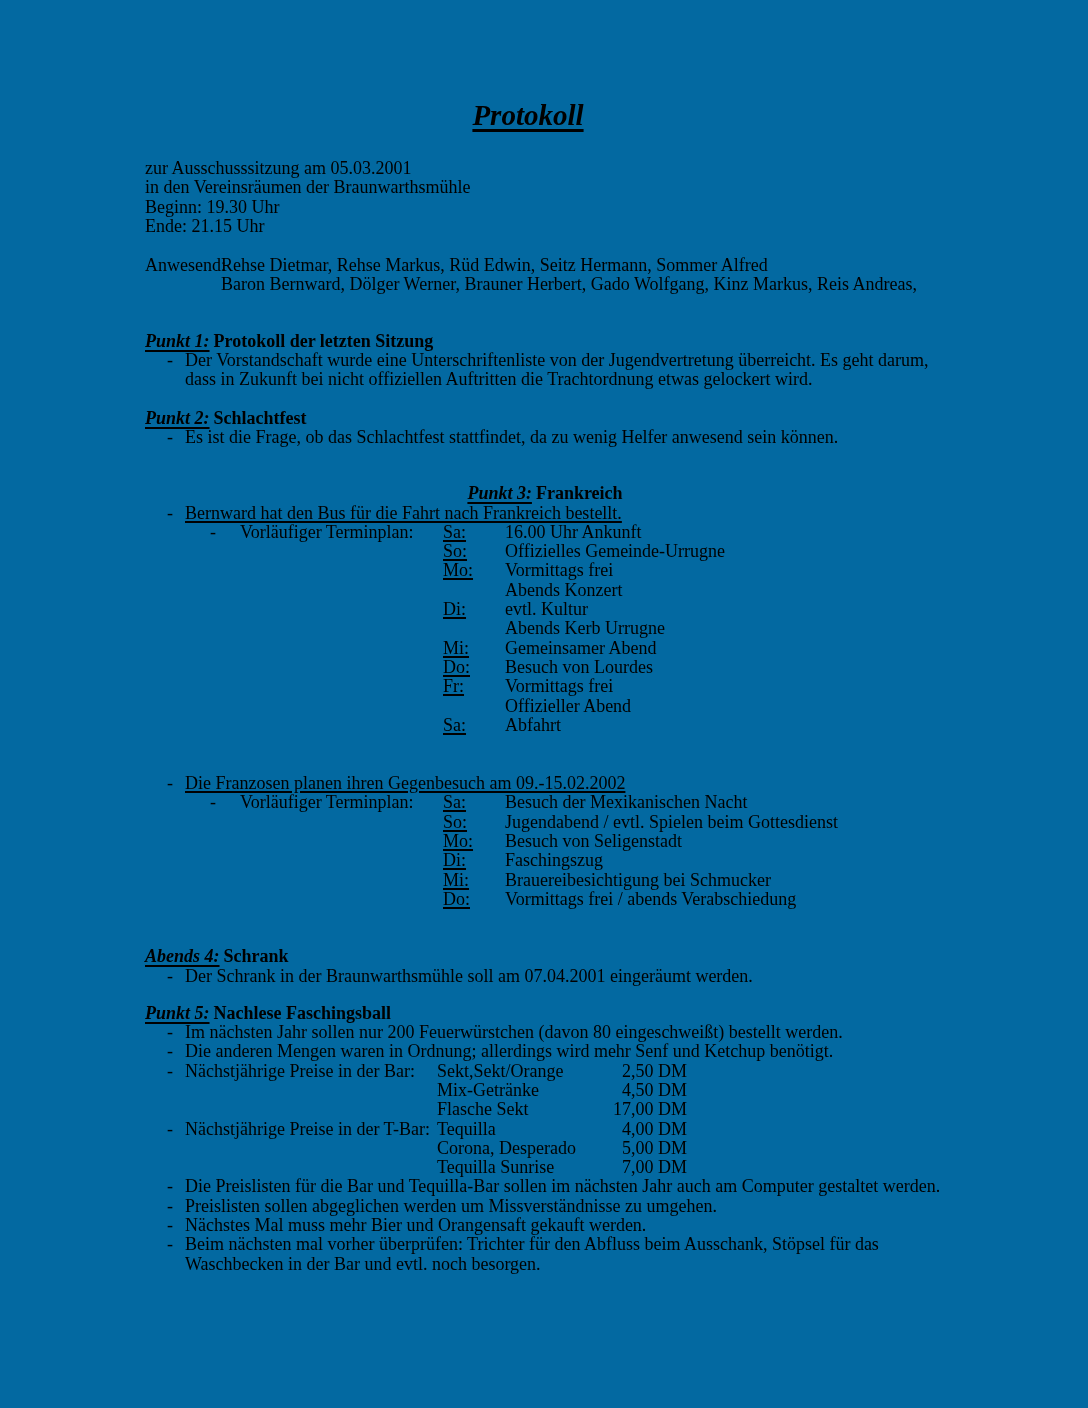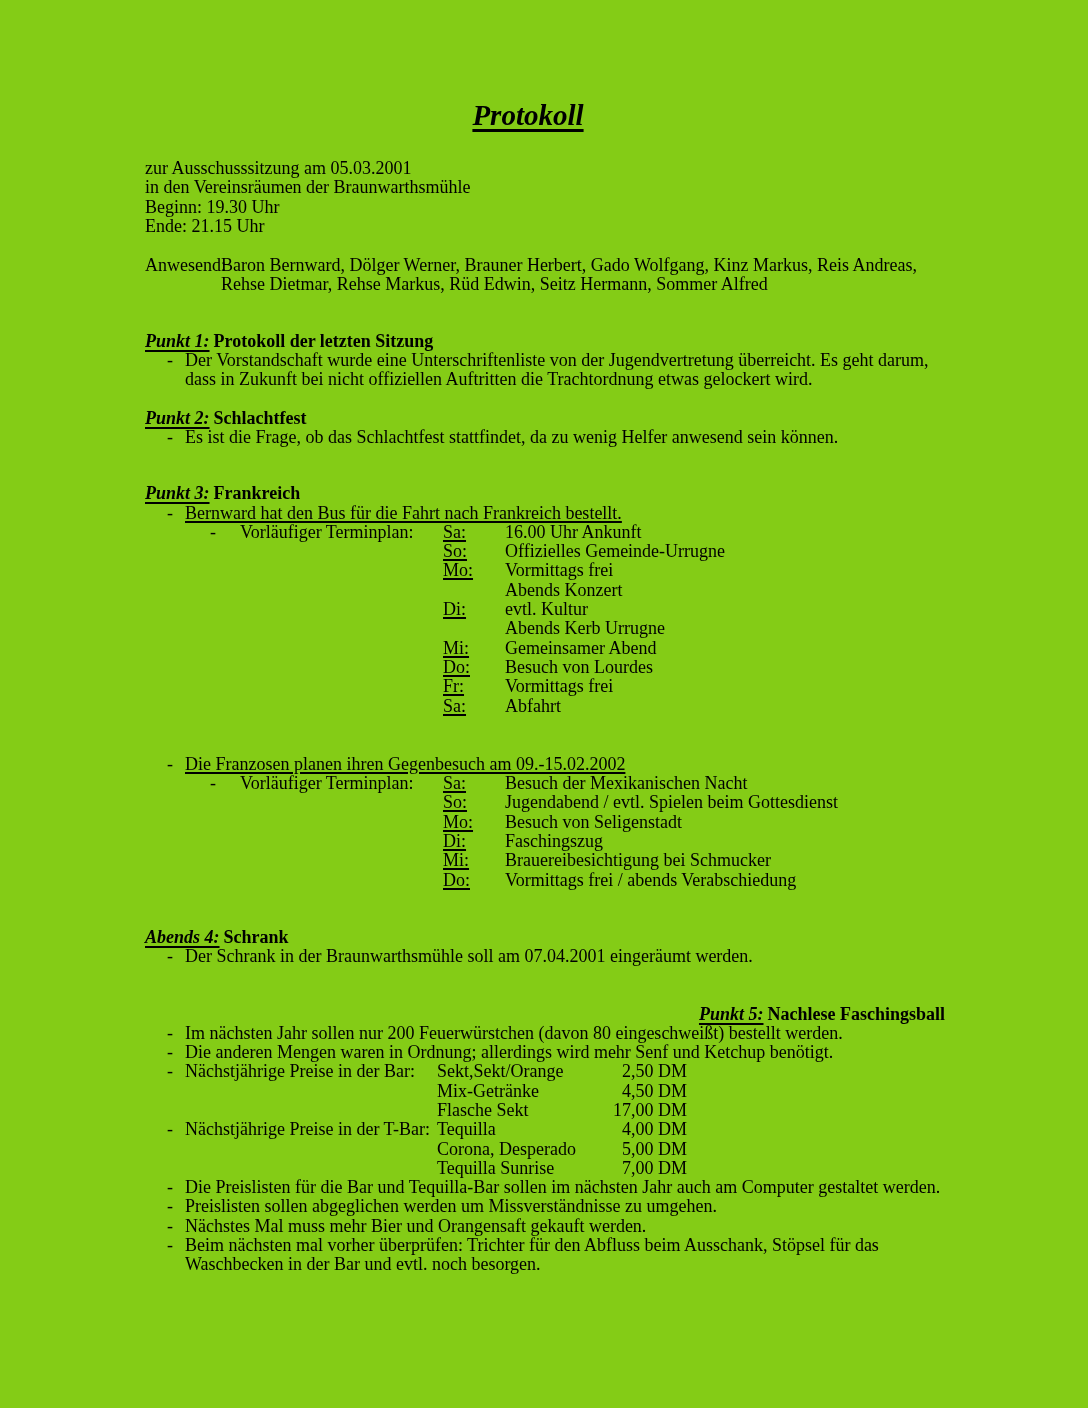--- a/index.html
+++ b/index.html
@@ -2,21 +2,21 @@
 <html><head>
 <meta charset="utf-8">
 <style>
   html, body { margin: 0; padding: 0; background: #ffffff; }
   .page {
     position: relative;
     width: 1088px;
     height: 1408px;
     box-sizing: border-box;
     padding: 97px 143px 0 145px;
-    background: #84cc16;
+    background: #0369a1;
     color: #000000;
     font-family: "Liberation Serif", "DejaVu Serif", serif;
     font-size: 18px;
     line-height: 19.3px;
     overflow: hidden;
   }
   .title-wrap { text-align: center; padding-right: 34px; line-height: 36px; }
   .doc-title {
     font-size: 29px;
     font-weight: bold;
@@ -57,46 +57,46 @@
   .sr-day { flex: none; width: 62px; }
   .sr-text { flex: 1; }
 
   .price-row { display: flex; }
   .pr-pre { flex: none; width: 292px; display: flex; }
   .pr-item { flex: none; width: 170px; }
   .pr-value { flex: none; width: 80px; text-align: right; }
 
   .mt-p1 { margin-top: 37px; }
   .mt-p2 { margin-top: 19px; }
-  .mt-p3 { margin-top: 37px; }
+  .mt-p3 { margin-top: 37px; text-align: center; }
   .mt-b2 { margin-top: 39px; }
   .mt-p4 { margin-top: 38px; }
-  .mt-p5 { margin-top: 38px; text-align: right; }
+  .mt-p5 { margin-top: 18px; }
 </style>
 </head>
 <body>
 
 <div class="page">
 
   <div class="title-wrap">
     <span class="doc-title">Protokoll</span>
   </div>
 
   <div class="header">
     <div>zur Ausschusssitzung am 05.03.2001</div>
     <div>in den Vereinsräumen der Braunwarthsmühle</div>
     <div>Beginn: 19.30 Uhr</div>
     <div>Ende: 21.15 Uhr</div>
   </div>
 
   <div class="attendees">
     <div class="att-label">Anwesend:</div>
     <div class="att-names">
+      <div>Rehse Dietmar, Rehse Markus, Rüd Edwin, Seitz Hermann, Sommer Alfred</div>
       <div>Baron Bernward, Dölger Werner, Brauner Herbert, Gado Wolfgang, Kinz Markus, Reis Andreas,</div>
-      <div>Rehse Dietmar, Rehse Markus, Rüd Edwin, Seitz Hermann, Sommer Alfred</div>
     </div>
   </div>
 
   <div class="heading mt-p1">
     <span class="h-label">Punkt 1:</span><span class="h-title">Protokoll der letzten Sitzung</span>
   </div>
   <div class="li1">
     <span class="dash1">-</span>
     <span class="li-text">Der Vorstandschaft wurde eine Unterschriftenliste von der Jugendvertretung überreicht. Es geht darum, dass in Zukunft bei nicht offiziellen Auftritten die Trachtordnung etwas gelockert wird.</span>
   </div>
@@ -165,20 +165,21 @@
     <div class="sr-text">Besuch von Lourdes</div>
   </div>
   <div class="sched-row">
     <div class="sr-pre"></div>
     <div class="sr-day"><span class="u">Fr:</span></div>
     <div class="sr-text">Vormittags frei</div>
   </div>
   <div class="sched-row">
     <div class="sr-pre"></div>
     <div class="sr-day"><span></span></div>
+    <div class="sr-text">Offizieller Abend</div>
   </div>
   <div class="sched-row">
     <div class="sr-pre"></div>
     <div class="sr-day"><span class="u">Sa:</span></div>
     <div class="sr-text">Abfahrt</div>
   </div>
 
   <div class="li1 mt-b2">
     <span class="dash1">-</span>
     <span class="li-text u">Die Franzosen planen ihren Gegenbesuch am 09.-15.02.2002</span>

